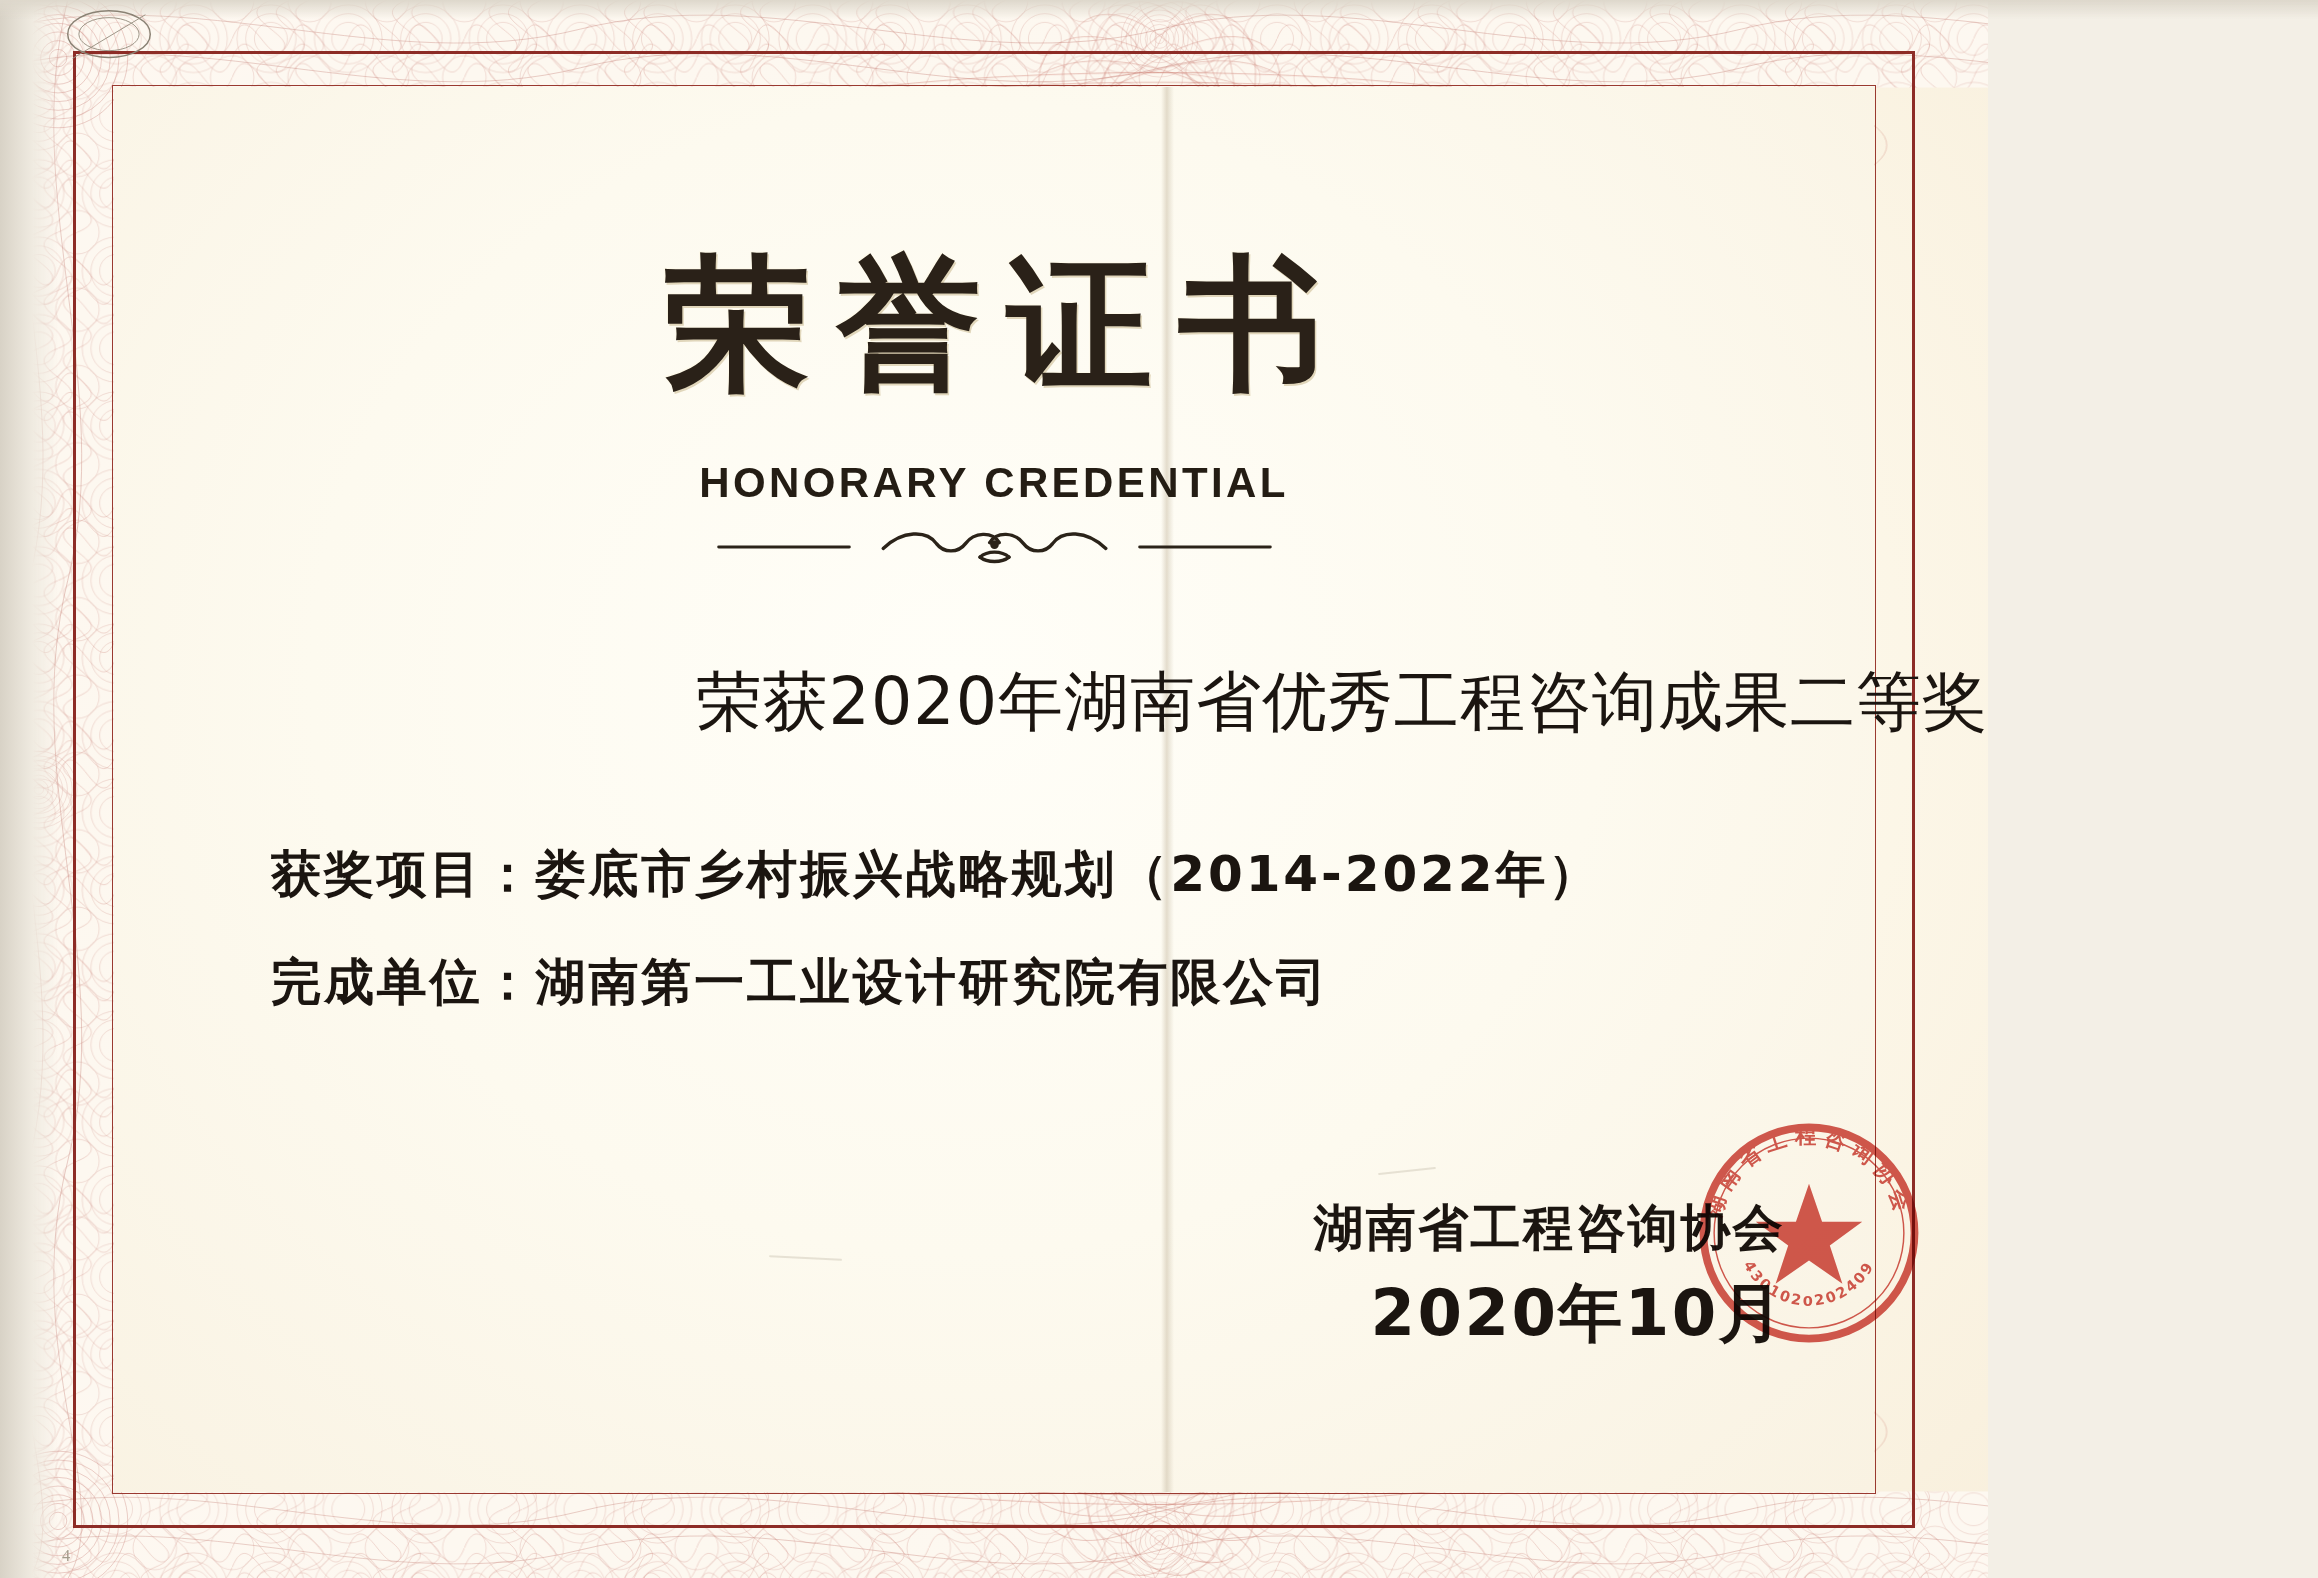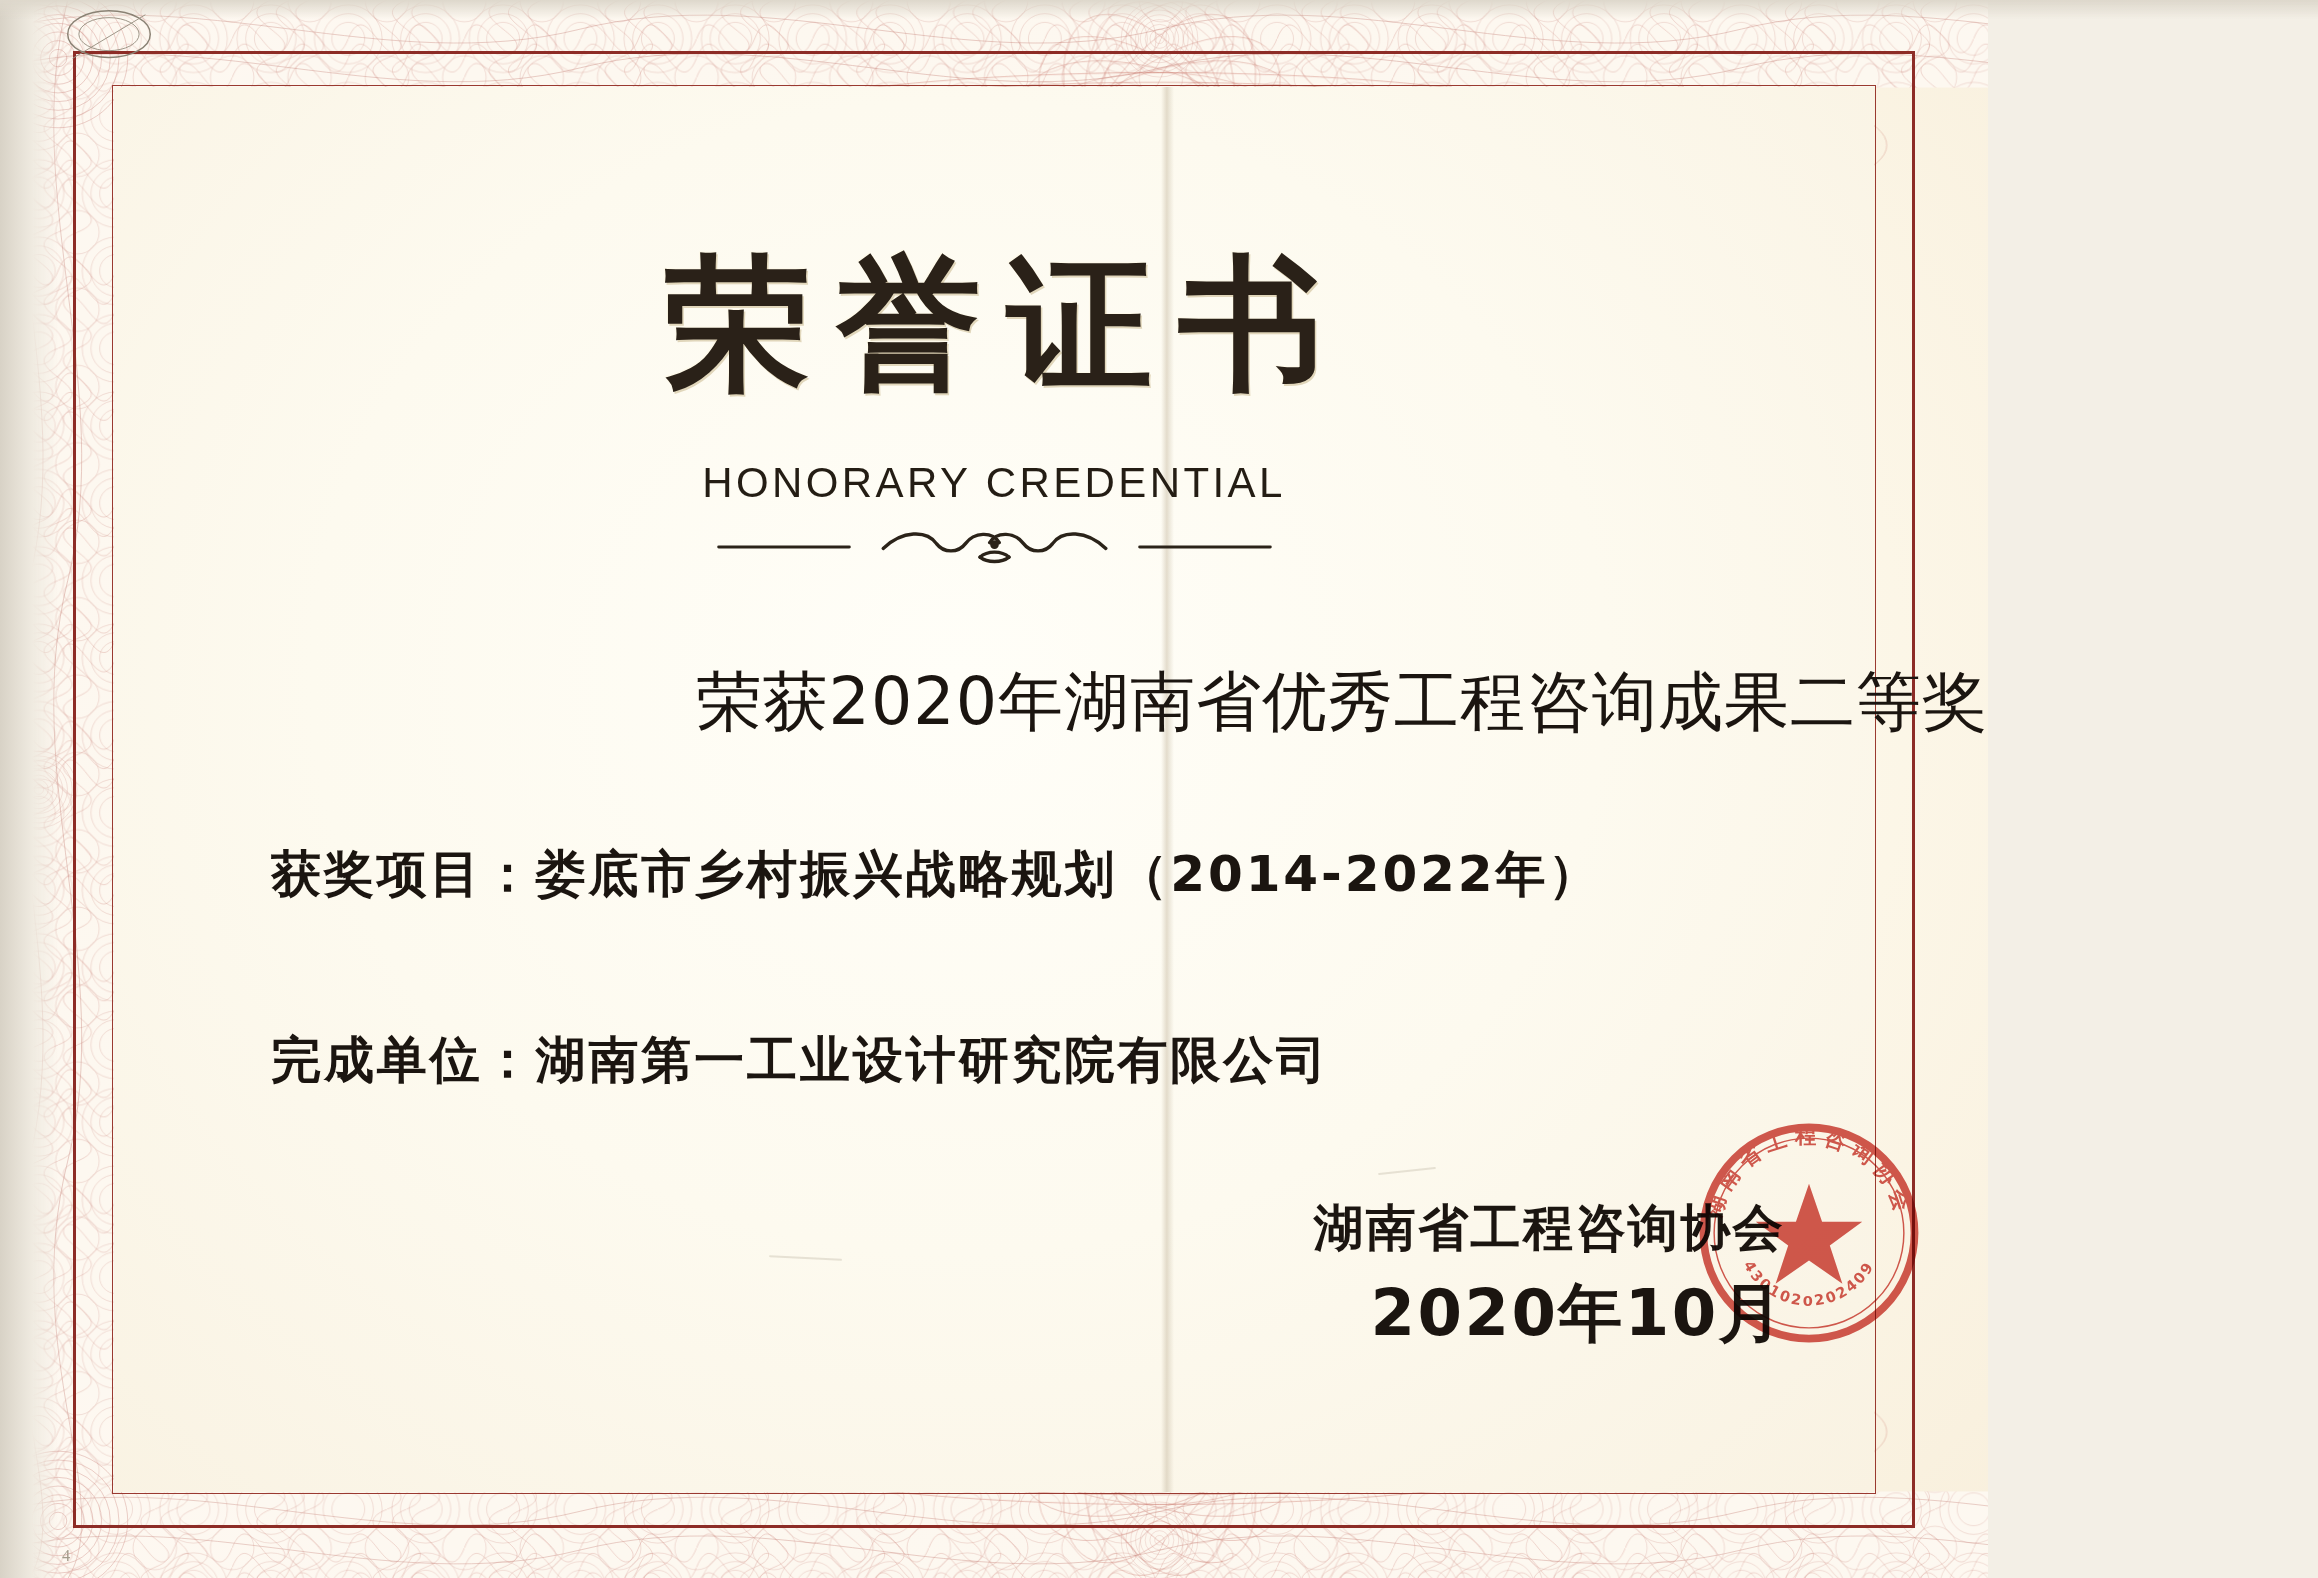--- a/index.html
+++ b/index.html
@@ -117,21 +117,21 @@
     text-shadow: 1.5px 1.9px 0 rgba(160,130,60,.30), -1px -1px 0 rgba(255,250,225,.5);
     white-space: nowrap;
   }
 
   .title-en {
     position: absolute;
     top: 459px;
     left: 0; right: 0;
     text-align: center;
     font-family: "Liberation Sans", sans-serif;
-    font-weight: 400;
+    font-weight: 700;
     font-size: 42px;
     letter-spacing: 3.4px;
     color: #241d14;
     white-space: nowrap;
   }
 
   .divider {
     position: absolute;
     top: 525px;
     left: 0; right: 0;
@@ -157,21 +157,21 @@
     position: absolute;
     left: 271px;
     font-family: "DejaVu Sans", "Liberation Sans", sans-serif;
     font-weight: 700;
     font-size: 50px;
     letter-spacing: 2.9px;
     color: #1b1510;
     white-space: nowrap;
   }
   .field-project { top: 841px; }
-  .field-unit    { top: 1027px; }
+  .field-unit    { top: 949px; }
 
   .signature {
     position: absolute;
     right: 203px;
     text-align: right;
     font-family: "DejaVu Sans", "Liberation Sans", sans-serif;
     font-weight: 700;
     color: #1b1510;
     white-space: nowrap;
   }

